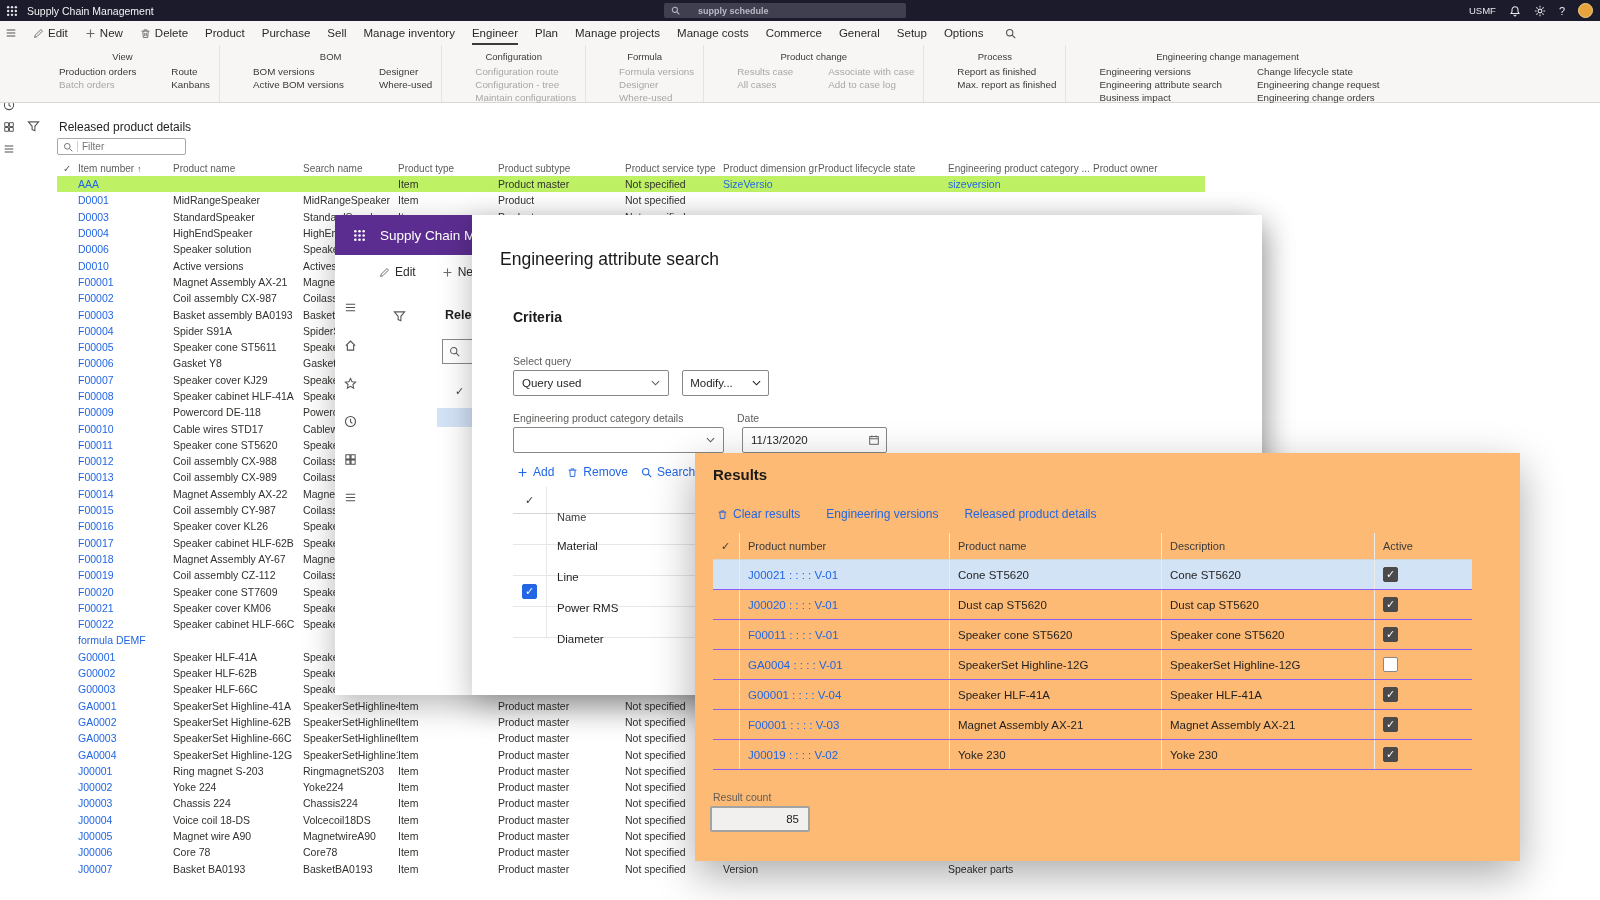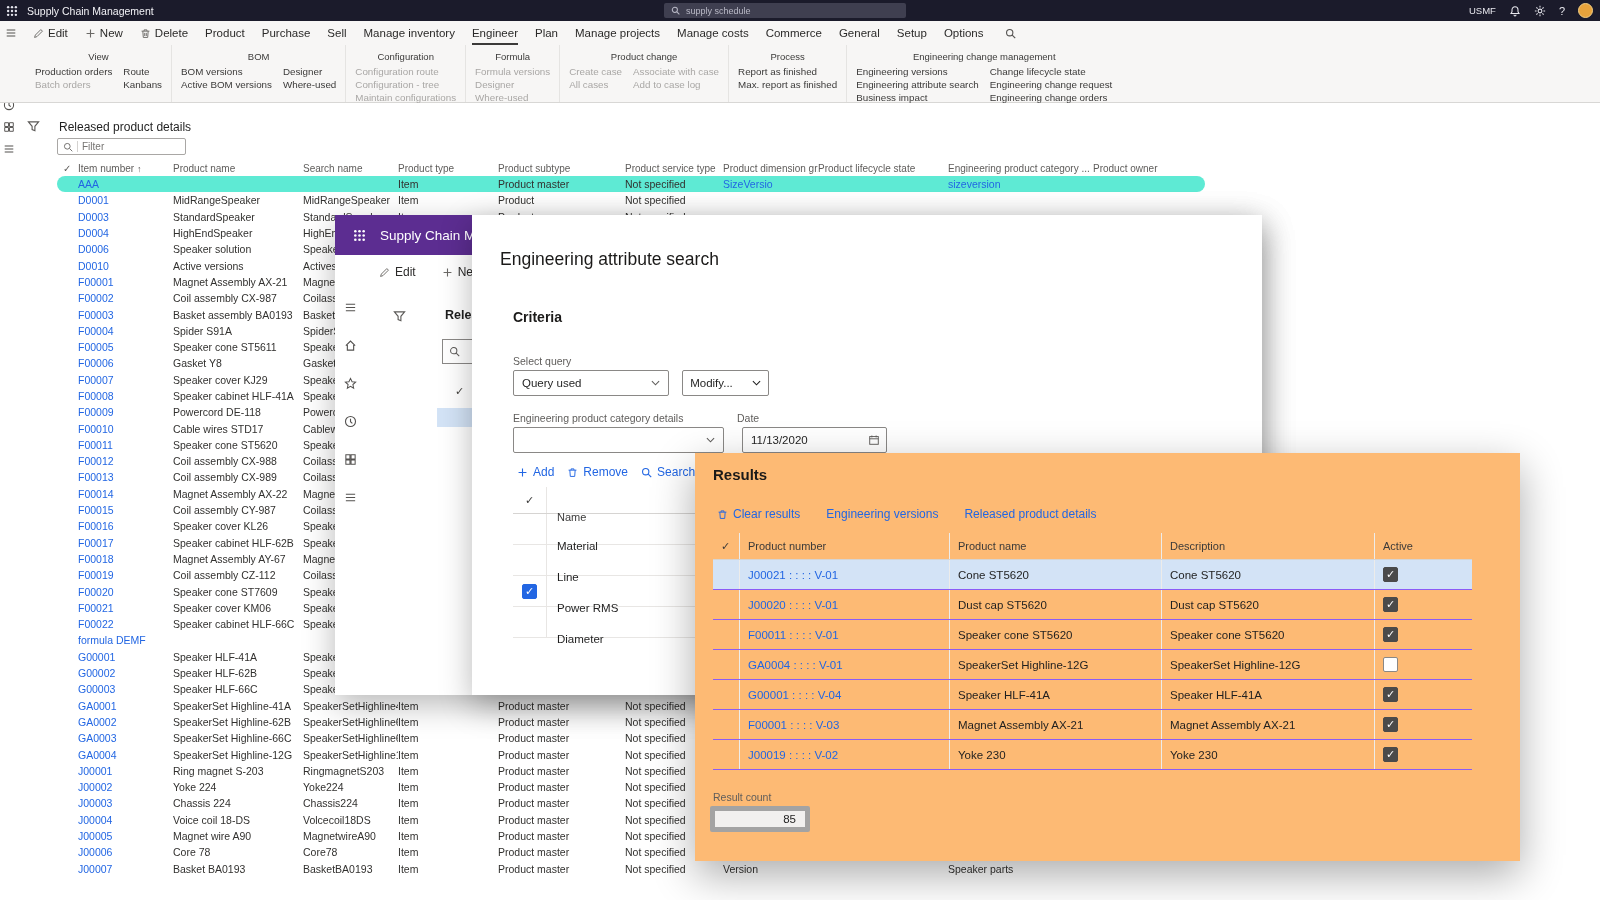--- a/index.html
+++ b/index.html
@@ -8,21 +8,21 @@
   .ic{display:inline-flex;align-items:center;justify-content:center;}
   .ic svg{display:block;}
 
   
   #topbar{position:absolute;left:0;top:0;width:1600px;height:21px;background:#1b1b2b;color:#fff;
           display:flex;align-items:center;z-index:6;}
   .tb-waffle{margin-left:6px;color:#e6e6ee;}
   .tb-title{font-size:10.5px;margin-left:9px;color:#f2f2f6;white-space:nowrap;}
   .tb-search{position:absolute;left:664px;top:3px;width:242px;height:15px;background:#3f3f50;
              border-radius:2px;display:flex;align-items:center;color:#b9b9c6;font-size:9px;
-             padding-left:7px;gap:6px;box-sizing:border-box;}
+             padding-left:7px;gap:18px;box-sizing:border-box;font-weight:bold;}
   .tb-right{position:absolute;right:7px;top:0;height:21px;display:flex;align-items:center;gap:13px;
             color:#e8e8ee;font-size:9.5px;}
   .tb-help{font-size:11px;}
   .avatar{width:15px;height:15px;border-radius:50%;background:#e7a33c;border:1px solid #f2cf86;box-sizing:border-box;}
 
   
   #menubar{position:absolute;left:0;top:21px;width:1600px;height:24px;background:#f7f6f5;
            display:flex;align-items:center;font-size:11.5px;color:#2b2a29;z-index:5;}
   .mb-burger{margin-left:5px;color:#53514f;}
   .mb-items{display:flex;align-items:center;gap:17px;margin-left:16px;}
@@ -32,21 +32,21 @@
   .mb-search{margin-left:4px;color:#53514f;}
 
   
   #ribbon{position:absolute;left:0;top:45px;width:1600px;height:58px;background:#f7f6f5;
           border-bottom:1px solid #d8d7d5;display:flex;padding-left:26px;box-sizing:border-box;z-index:5;}
   .rgroup{display:flex;flex-direction:column;padding:6px 9px 0 9px;}
   .rgroup + .rgroup{border-left:1px solid #e5e4e2;}
   .rtitle{font-size:9.5px;color:#3b3a39;text-align:center;margin-bottom:4px;white-space:nowrap;}
   .rcols{display:flex;gap:11px;}
   .rcol{display:flex;flex-direction:column;gap:1.5px;}
-  .ritem{font-size:9.8px;color:#3b3a39;white-space:nowrap;line-height:11.5px;cursor:default;}
+  .ritem{font-size:9.8px;color:#3b3a39;white-space:nowrap;line-height:11.5px;cursor:default;margin-left:24px;}
   .ritem.dis{color:#a9a7a5;}
 
   
   #rail{position:absolute;left:0;top:45px;width:18px;height:855px;background:#fff;z-index:4;
         display:flex;flex-direction:column;align-items:center;padding-top:10px;gap:10px;color:#53514f;}
 
   
   #filter-funnel{position:absolute;left:27px;top:120px;color:#5b5957;}
   #page-title{position:absolute;left:59px;top:120px;font-size:12px;color:#1f1f1f;}
   #quickfilter{position:absolute;left:57px;top:138px;width:129px;height:17px;border:1px solid #a9a7a5;
@@ -57,21 +57,21 @@
   #grid{position:absolute;left:57px;top:161px;width:1148px;z-index:1;}
   .ghead,.grow{display:grid;
     grid-template-columns:21px 95px 130px 95px 100px 127px 98px 95px 130px 145px 112px;
     align-items:center;}
   .ghead{height:15px;font-size:10px;color:#5f5d5b;}
   .ghead > span{white-space:nowrap;overflow:hidden;padding-right:6px;box-sizing:border-box;}
   .hcheck{padding-left:6px;}
   .sort{font-size:9px;}
   .grow{height:16.3px;font-size:10.5px;color:#32312f;}
   .grow > span{white-space:nowrap;overflow:hidden;padding-right:6px;box-sizing:border-box;}
-  .grow.sel{background:#5eead4;border-radius:8px;}
+  .grow.sel{background:#bef264;}
   .c-item,.link{color:#2266e3;}
 
   
   #win2{position:absolute;left:335px;top:215px;width:927px;height:480px;background:#fff;
         box-shadow:0 10px 30px rgba(0,0,0,.28);z-index:10;overflow:hidden;}
   .w2-head{position:absolute;left:0;top:0;right:0;height:40px;background:#5c2d91;color:#fff;
            display:flex;align-items:center;overflow:hidden;}
   .w2-head .ic{margin-left:18px;color:#fff;}
   .w2-title{font-size:13.5px;margin-left:14px;white-space:nowrap;}
   .w2-toolbar{position:absolute;left:44px;top:50px;display:flex;gap:26px;font-size:12px;color:#2b2a29;
@@ -135,21 +135,21 @@
   .rs-head,.rs-row{display:grid;grid-template-columns:27px 210px 212px 213px 97px;align-items:stretch;}
   .rs-head{height:26px;border-bottom:1px solid #d6d4d2;color:#3b3a39;font-size:11px;}
   .rs-row{height:29px;border-bottom:1px solid #8b5cf6;}
   .rs-row.sel{background:#d3e3f6;}
   .vcell{display:flex;align-items:center;padding-left:8px;border-right:1px solid #edecea;
          box-sizing:border-box;white-space:nowrap;overflow:hidden;}
   .vcell:last-child{border-right:none;}
   .rs-num{color:#2266e3;}
   .rs-countlabel{position:absolute;left:18px;top:338px;font-size:10.5px;color:#5f5d5b;}
   .rs-countbox{position:absolute;left:15px;top:353px;width:100px;height:26px;background:#f1f0ef;
-               border:5px solid #a3a3a3;border-radius:2px;display:flex;align-items:center;
+               border:2px solid #a3a3a3;border-radius:2px;display:flex;align-items:center;
                justify-content:flex-end;padding-right:9px;font-size:11.5px;color:#1f1f1f;box-sizing:border-box;}
 </style>
 </head>
 <body>
 
 <div id="topbar">
   <span class="ic tb-waffle">
     <svg width="12" height="12" viewBox="0 0 14 14" fill="currentColor">
         <circle cx="2.5" cy="2.5" r="1.4"></circle>
         <circle cx="7" cy="2.5" r="1.4"></circle>
@@ -287,21 +287,21 @@
           <div class="ritem dis">Formula versions</div>
           <div class="ritem dis">Designer</div>
           <div class="ritem dis">Where-used</div>
         </div>
     </div>
   </div>
   <div class="rgroup">
     <div class="rtitle">Product change</div>
     <div class="rcols">
       <div class="rcol">
-          <div class="ritem dis">Create case</div>
+          <div class="ritem dis">Results case</div>
           <div class="ritem dis">All cases</div>
         </div>
       <div class="rcol">
           <div class="ritem dis">Associate with case</div>
           <div class="ritem dis">Add to case log</div>
         </div>
     </div>
   </div>
   <div class="rgroup">
     <div class="rtitle">Process</div>

